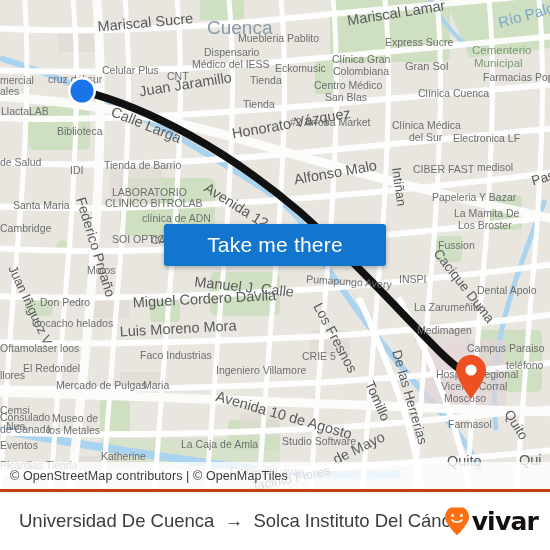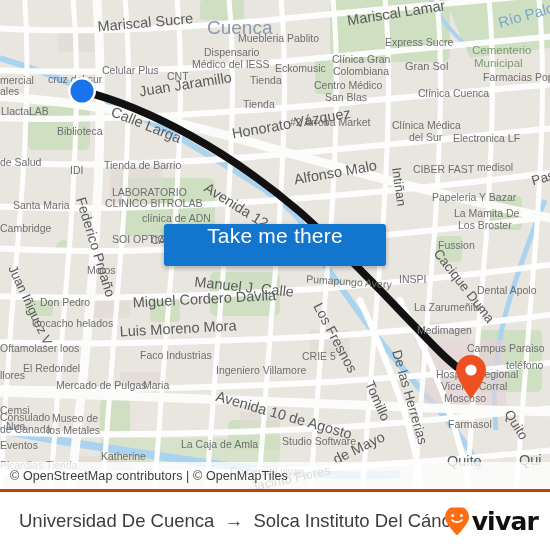--- a/index.html
+++ b/index.html
@@ -27,21 +27,21 @@
     z-index:40;
   }
 
   
   #cta{
     position:absolute; left:164px; top:224px; width:222px; height:42px;
     background:#1275ce;
     border:none; border-radius:3px;
     color:#fff; font-size:21px; letter-spacing:.2px;
     font-family:"Liberation Sans", sans-serif;
-    display:flex; align-items:flex-start; justify-content:center;
+    display:flex; align-items:center; justify-content:center;
     box-shadow:0 2px 5px rgba(0,0,0,0.28);
     cursor:pointer; z-index:35;
   }
 
   
   #footer{
     position:absolute; left:0; top:489px; width:550px; height:61px;
     background:#fff; display:flex; align-items:center;
     border-top:3px solid #c2410c;
   }

